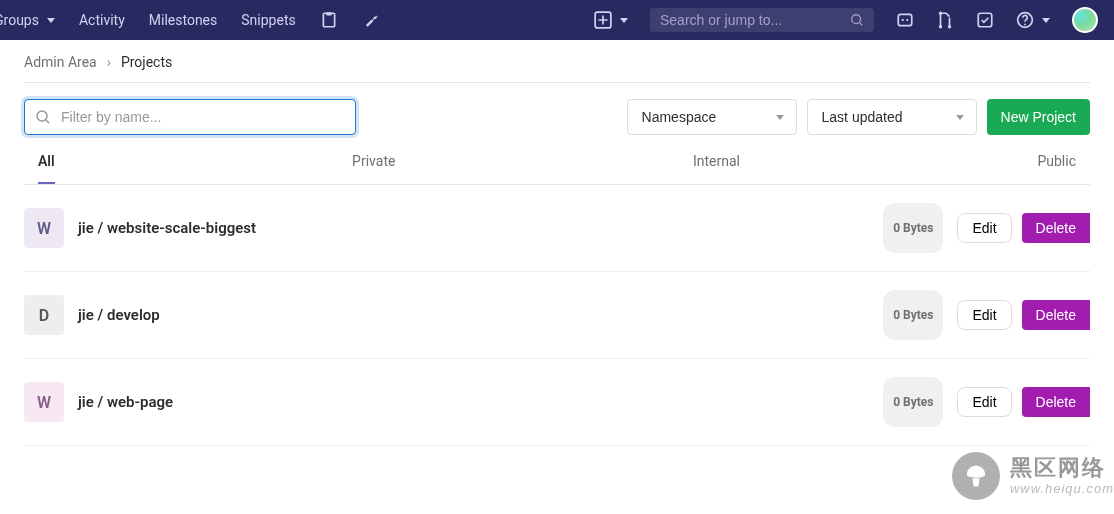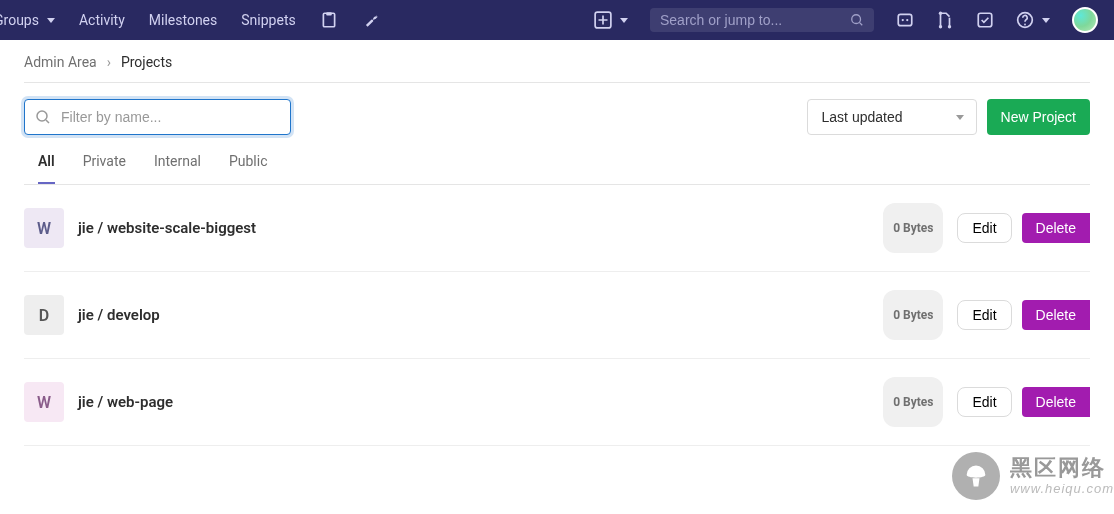--- a/index.html
+++ b/index.html
@@ -13,29 +13,29 @@
 .search-wrap { display: flex; align-items: center; background: rgba(255,255,255,0.1); border-radius: 4px; padding: 4px 10px; width: 224px; }
 .search-input { background: transparent; border: none; color: #d1d1f0; font-size: 14px; flex: 1; outline: none; }
 .search-input::placeholder { color: #a0a0c8; }
 .avatar { width: 26px; height: 26px; border-radius: 50%; background: radial-gradient(circle at 30% 30%, #5ee8d8, #7fd89a, #b8e8b8); border: 2px solid #fff; }
 .content { padding: 0 24px; }
 .breadcrumb { padding: 14px 0 12px; font-size: 14px; color: #707070; display: flex; align-items: center; gap: 10px; border-bottom: 1px solid #e5e5e5; }
 .breadcrumb-item { cursor: pointer; text-align: right; }
 .breadcrumb-item.current { color: #2e2e2e; font-weight: 400; }
 .breadcrumb-sep { color: #999; }
 .toolbar { display: flex; align-items: center; gap: 10px; padding: 16px 0 0; }
-.filter-wrap { position: relative; width: 267px; }
+.filter-wrap { position: relative; width: 332px; }
 .filter-input { width: 100%; height: 36px; border: 1px solid #1f75cb; border-radius: 4px; padding: 0 12px 0 36px; font-size: 14px; outline: none; box-shadow: 0 0 0 3px rgba(31,117,203,0.2); }
 .filter-input::placeholder { color: #999; }
 .filter-icon { position: absolute; left: 11px; top: 10px; width: 16px; height: 16px; fill: #999; }
 .toolbar-spacer { flex: 1; }
 .select-btn { height: 36px; border: 1px solid #dbdbdb; border-radius: 4px; background: #fff; padding: 0 30px 0 14px; font-size: 14px; color: #2e2e2e; cursor: pointer; position: relative; min-width: 170px; text-align: left; }
 .select-btn::after { content: ""; position: absolute; right: 12px; top: 15px; border-left: 4px solid transparent; border-right: 4px solid transparent; border-top: 5px solid #999; }
 .new-btn { height: 36px; background: #1aaa55; color: #fff; border: none; border-radius: 4px; padding: 0 14px; font-size: 14px; cursor: pointer; font-weight: 400; }
-.tabs { display: flex; gap: 28px; padding: 18px 14px 0; border-bottom: 1px solid #e5e5e5; }
+.tabs { display: flex; gap: 28px; padding: 18px 14px 0; border-bottom: 1px solid #e5e5e5; justify-content: space-between; }
 .tab { padding: 0 0 13px; font-size: 14px; color: #707070; cursor: pointer; border-bottom: 2px solid transparent; }
 .tab.active { color: #2e2e2e; font-weight: 600; border-bottom-color: #6666c4; }
 .project-row { display: flex; align-items: center; padding: 18px 0; border-bottom: 1px solid #eee; }
 .avatar-sq { width: 40px; height: 40px; border-radius: 4px; display: flex; align-items: center; justify-content: center; font-size: 16px; font-weight: 600; color: #555; margin-right: 14px; }
 .av-w { background: #eee8f4; color: #5c5c8a; }
 .av-d { background: #eeeeee; color: #555; }
 .av-w2 { background: #f7e8f4; color: #8a5c8a; }
 .proj-path { font-size: 15px; }
 .proj-ns { font-weight: 600; }
 .proj-name { font-weight: 600; }
@@ -123,20 +123,21 @@
 
   <div class="toolbar">
     <div class="filter-wrap">
       <svg class="filter-icon" viewBox="0 0 16 16">
           <circle cx="7" cy="7" r="5" fill="none" stroke="#999" stroke-width="1.5"></circle>
           <path d="M11 11l3 3" stroke="#999" stroke-width="1.5"></path>
         </svg>
       <input class="filter-input" placeholder="Filter by name..." style="">
     </div>
     <div class="toolbar-spacer"></div>
+    <button class="select-btn">Namespace</button>
     <button class="select-btn">Last updated</button>
     <button class="new-btn">New Project</button>
   </div>
 
   <div class="tabs" id="tabs">
       <div class="tab active">All</div>
       <div class="tab">Private</div>
       <div class="tab">Internal</div>
       <div class="tab">Public</div>
     </div>

